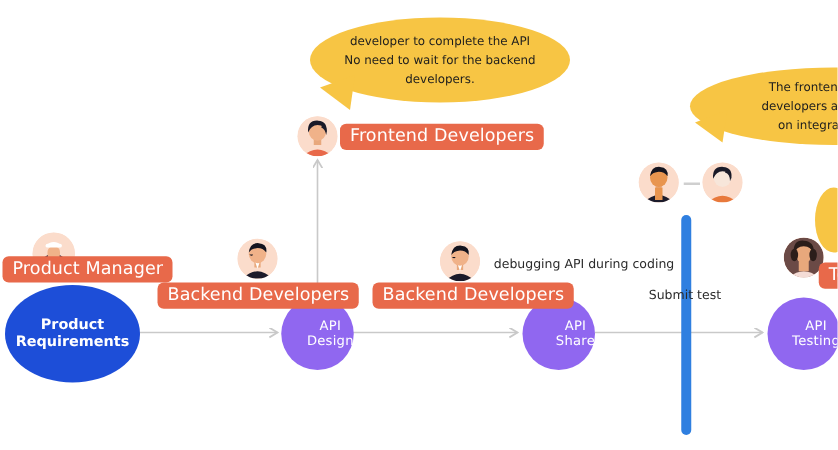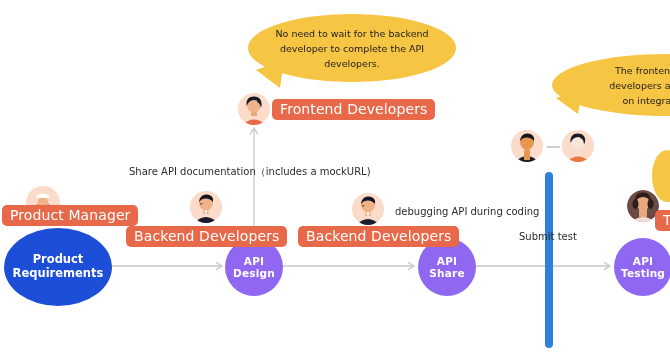--- a/index.html
+++ b/index.html
@@ -11,22 +11,22 @@
   .canvas{position:absolute;left:0;top:0;width:670px;height:360px;}
   .abs{position:absolute;}
 
   
   svg.flow{position:absolute;left:0;top:0;width:670px;height:360px;pointer-events:none;}
 
   
   .stage{
     position:absolute;border-radius:50%;
     background:#9067F0;color:#ffffff;
-    display:flex;align-items:center;justify-content:center;
-    text-align:center;font-weight:bold;line-height:1.15;
+    display:flex;align-items:center;justify-content:flex-end;
+    text-align:center;font-weight:normal;line-height:1.15;
     letter-spacing:.2px;
   }
   .stage.purple{background:#9067F0;}
   .stage span{display:block;}
   .stage-start{
     position:absolute;border-radius:50%;
     background:#1d4ed8;color:#ffffff;
     display:flex;align-items:center;justify-content:center;
     text-align:center;font-weight:bold;line-height:1.2;
   }
@@ -116,38 +116,37 @@
       <path d="M4 32 q12 -12 24 0 z" fill="#1b1b2b"></path>
       <rect x="13.5" y="17" width="5" height="6" fill="#E8A87C"></rect>
       <path d="M14 18 l2 6 l2 -6 z" fill="#ffffff"></path>
       <ellipse cx="16" cy="12" rx="7" ry="7.5" fill="#F0B289"></ellipse>
       <path d="M9 11 q1 -8 8 -7.5 q7 .5 6 7.5 q-3 -4 -8 -3.5 q-4 .4 -6 3.5z" fill="#14141f"></path>
       <path d="M9.5 12.5 q2 2 3 0 z" fill="#14141f"></path>
     </svg>
   </div>
   <div class="badge" style="left:126px;top:226px;">Backend Developers</div>
 
-  <div class="label" style="left:129px;top:165px;">Share API documentation（includes a mockURL)</div>
 
   <div class="avatar" style="left:238px;top:93px;width:32px;height:32px;">
     <svg viewBox="0 0 32 32" width="32" height="32">
       <circle cx="16" cy="16" r="16" fill="#FBDCCB"></circle>
       <path d="M4 32 q12 -11 24 0 z" fill="#E8694A"></path>
       <rect x="13" y="17" width="6" height="6" fill="#E8A87C"></rect>
       <ellipse cx="16" cy="12" rx="7" ry="7.5" fill="#F0B289"></ellipse>
       <path d="M8.5 13 q-1 -10 8 -9.5 q8 .5 6.5 9.5 q-1 -6 -7 -6 q-5 0 -7.5 6z" fill="#1a1a28"></path>
       <path d="M20 6 q5 3 3 9 q-1 -5 -4 -6z" fill="#1a1a28"></path>
     </svg>
   </div>
   <div class="badge" style="left:272px;top:99px;">Frontend Developers</div>
 
   <div class="bubble" style="left:248px;top:14px;width:208px;height:68px;">
     <div>
+      <div>developer to complete the API</div>
       <div>No need to wait for the backend</div>
-      <div>developer to complete the API</div>
       <div>developers.</div>
     </div>
   </div>
   <svg class="abs" style="left:250px;top:58px;width:40px;height:34px;" viewBox="0 0 40 34">
     <path d="M34 2 L30 30 L6 12 Z" fill="#F7C544"></path>
   </svg>
 
   <div class="stage purple" style="left:418px;top:238px;width:58px;height:58px;font-size:10.5px;">
     <div>
       <span>API</span>

